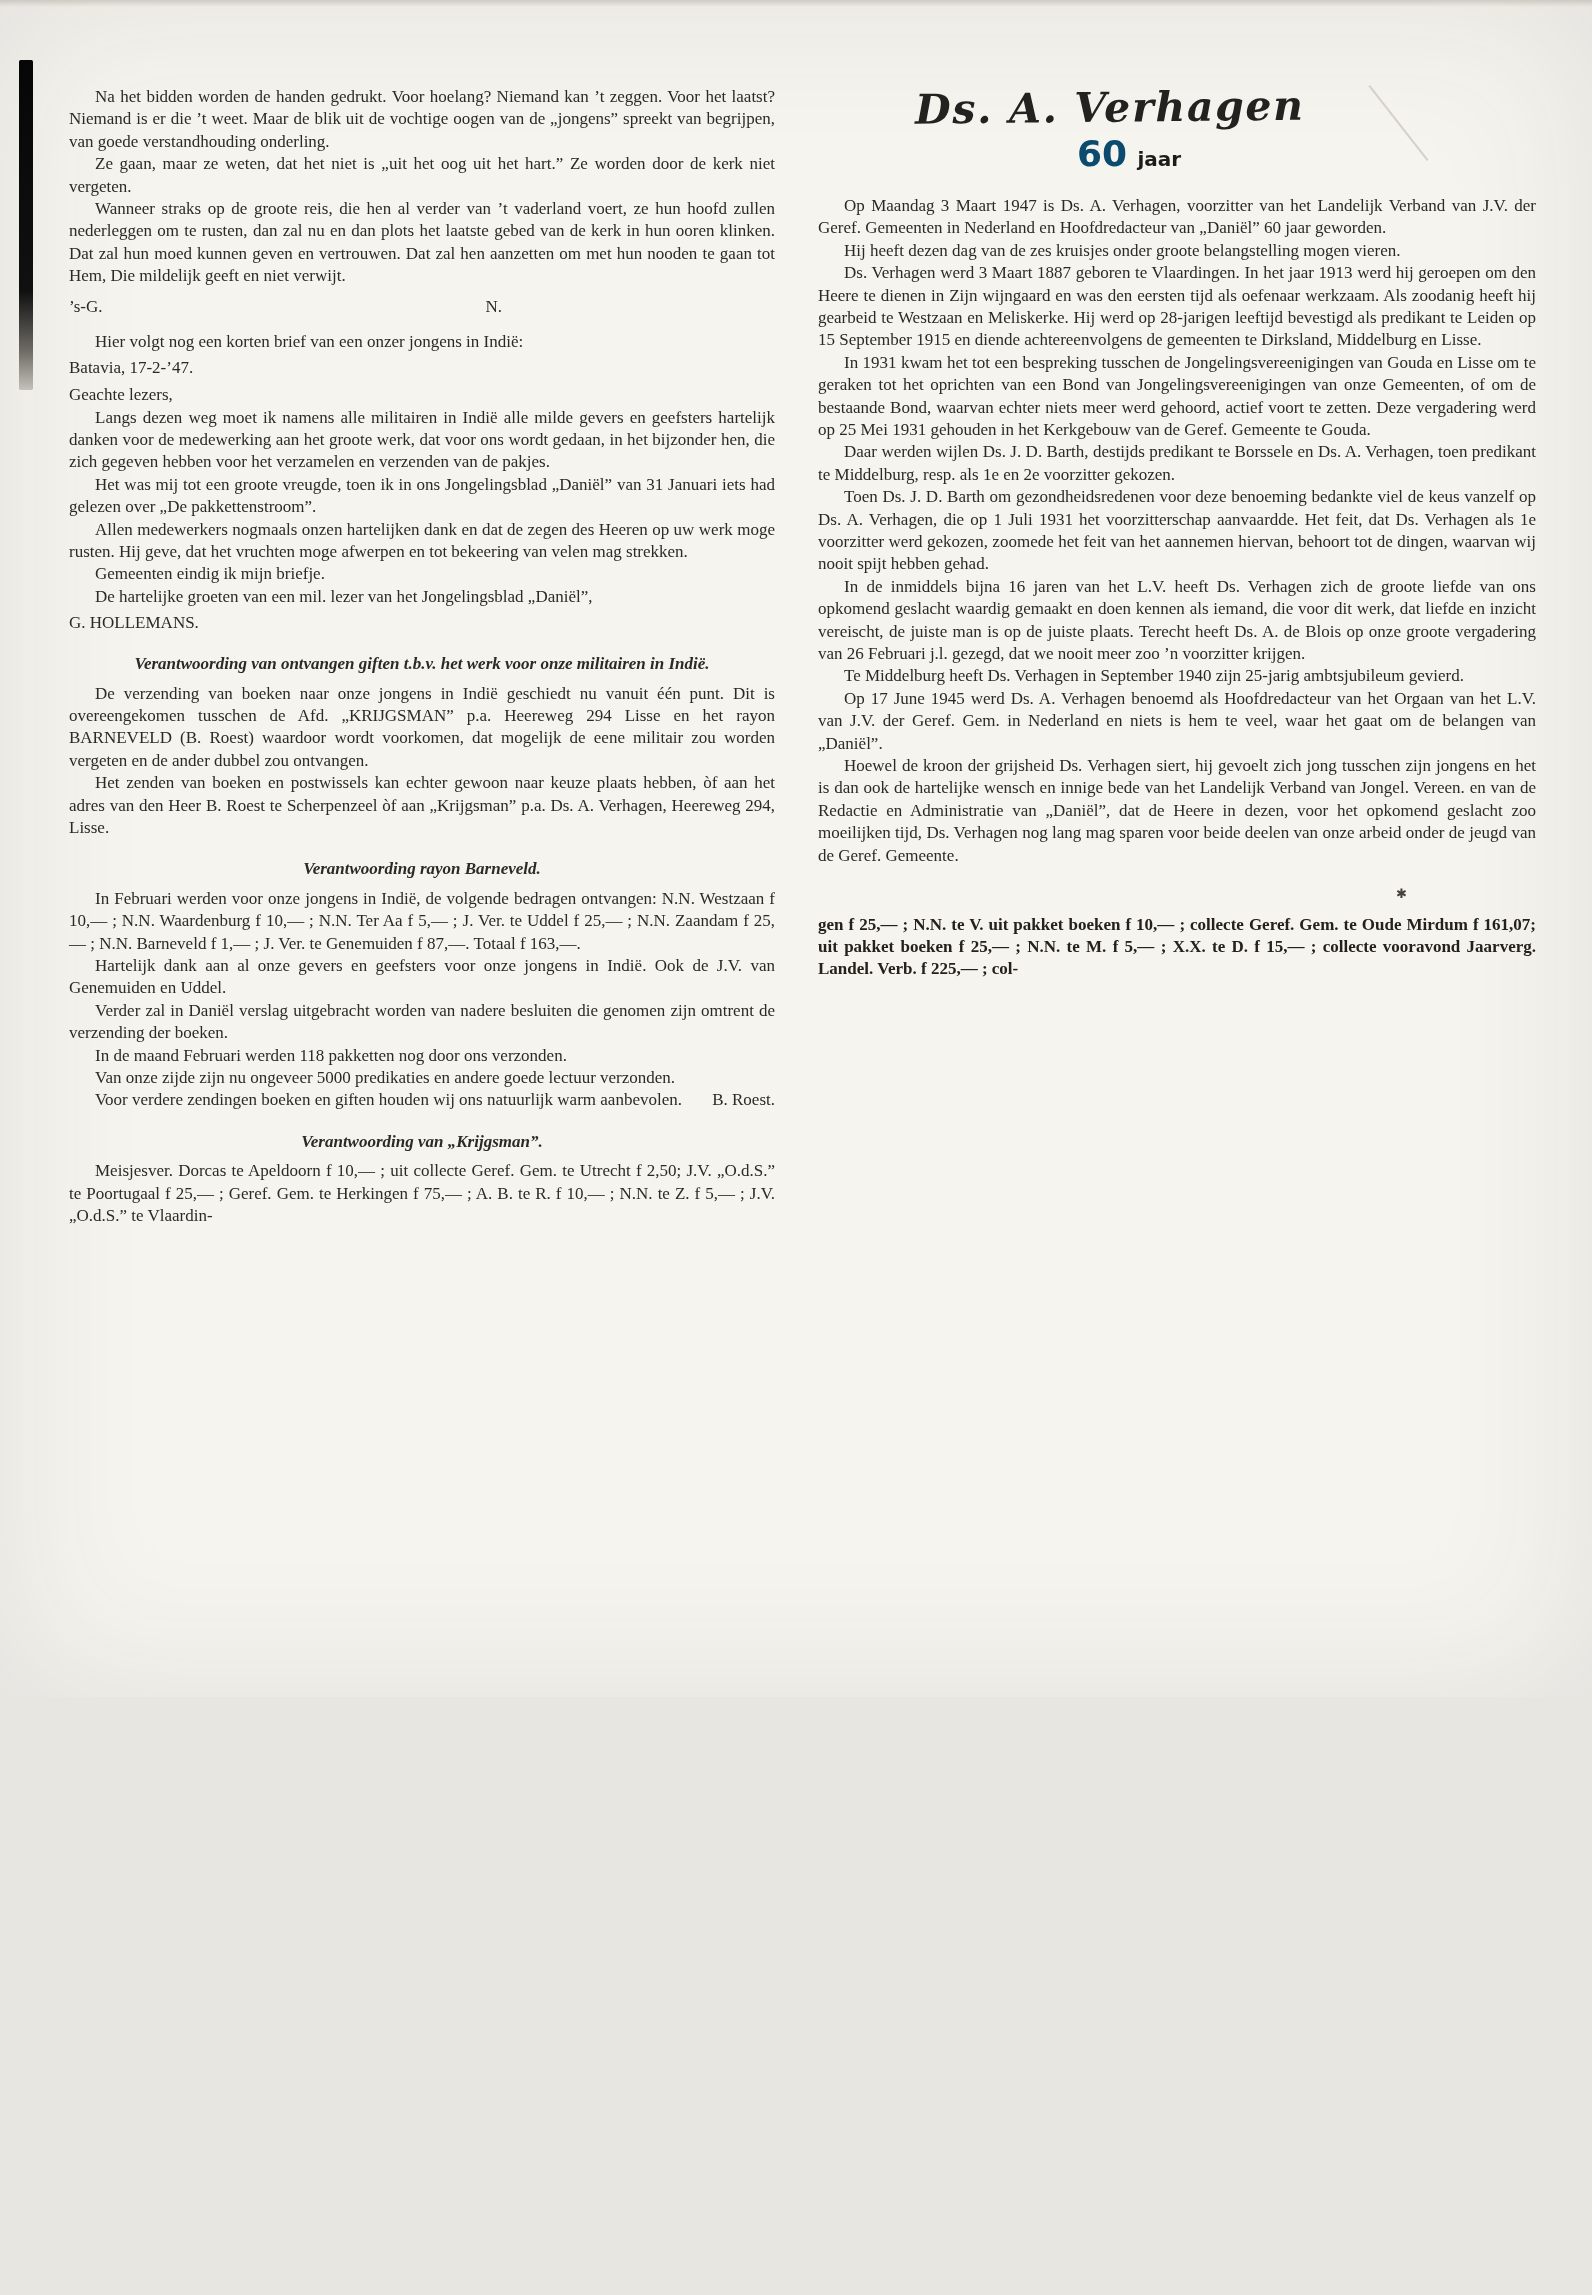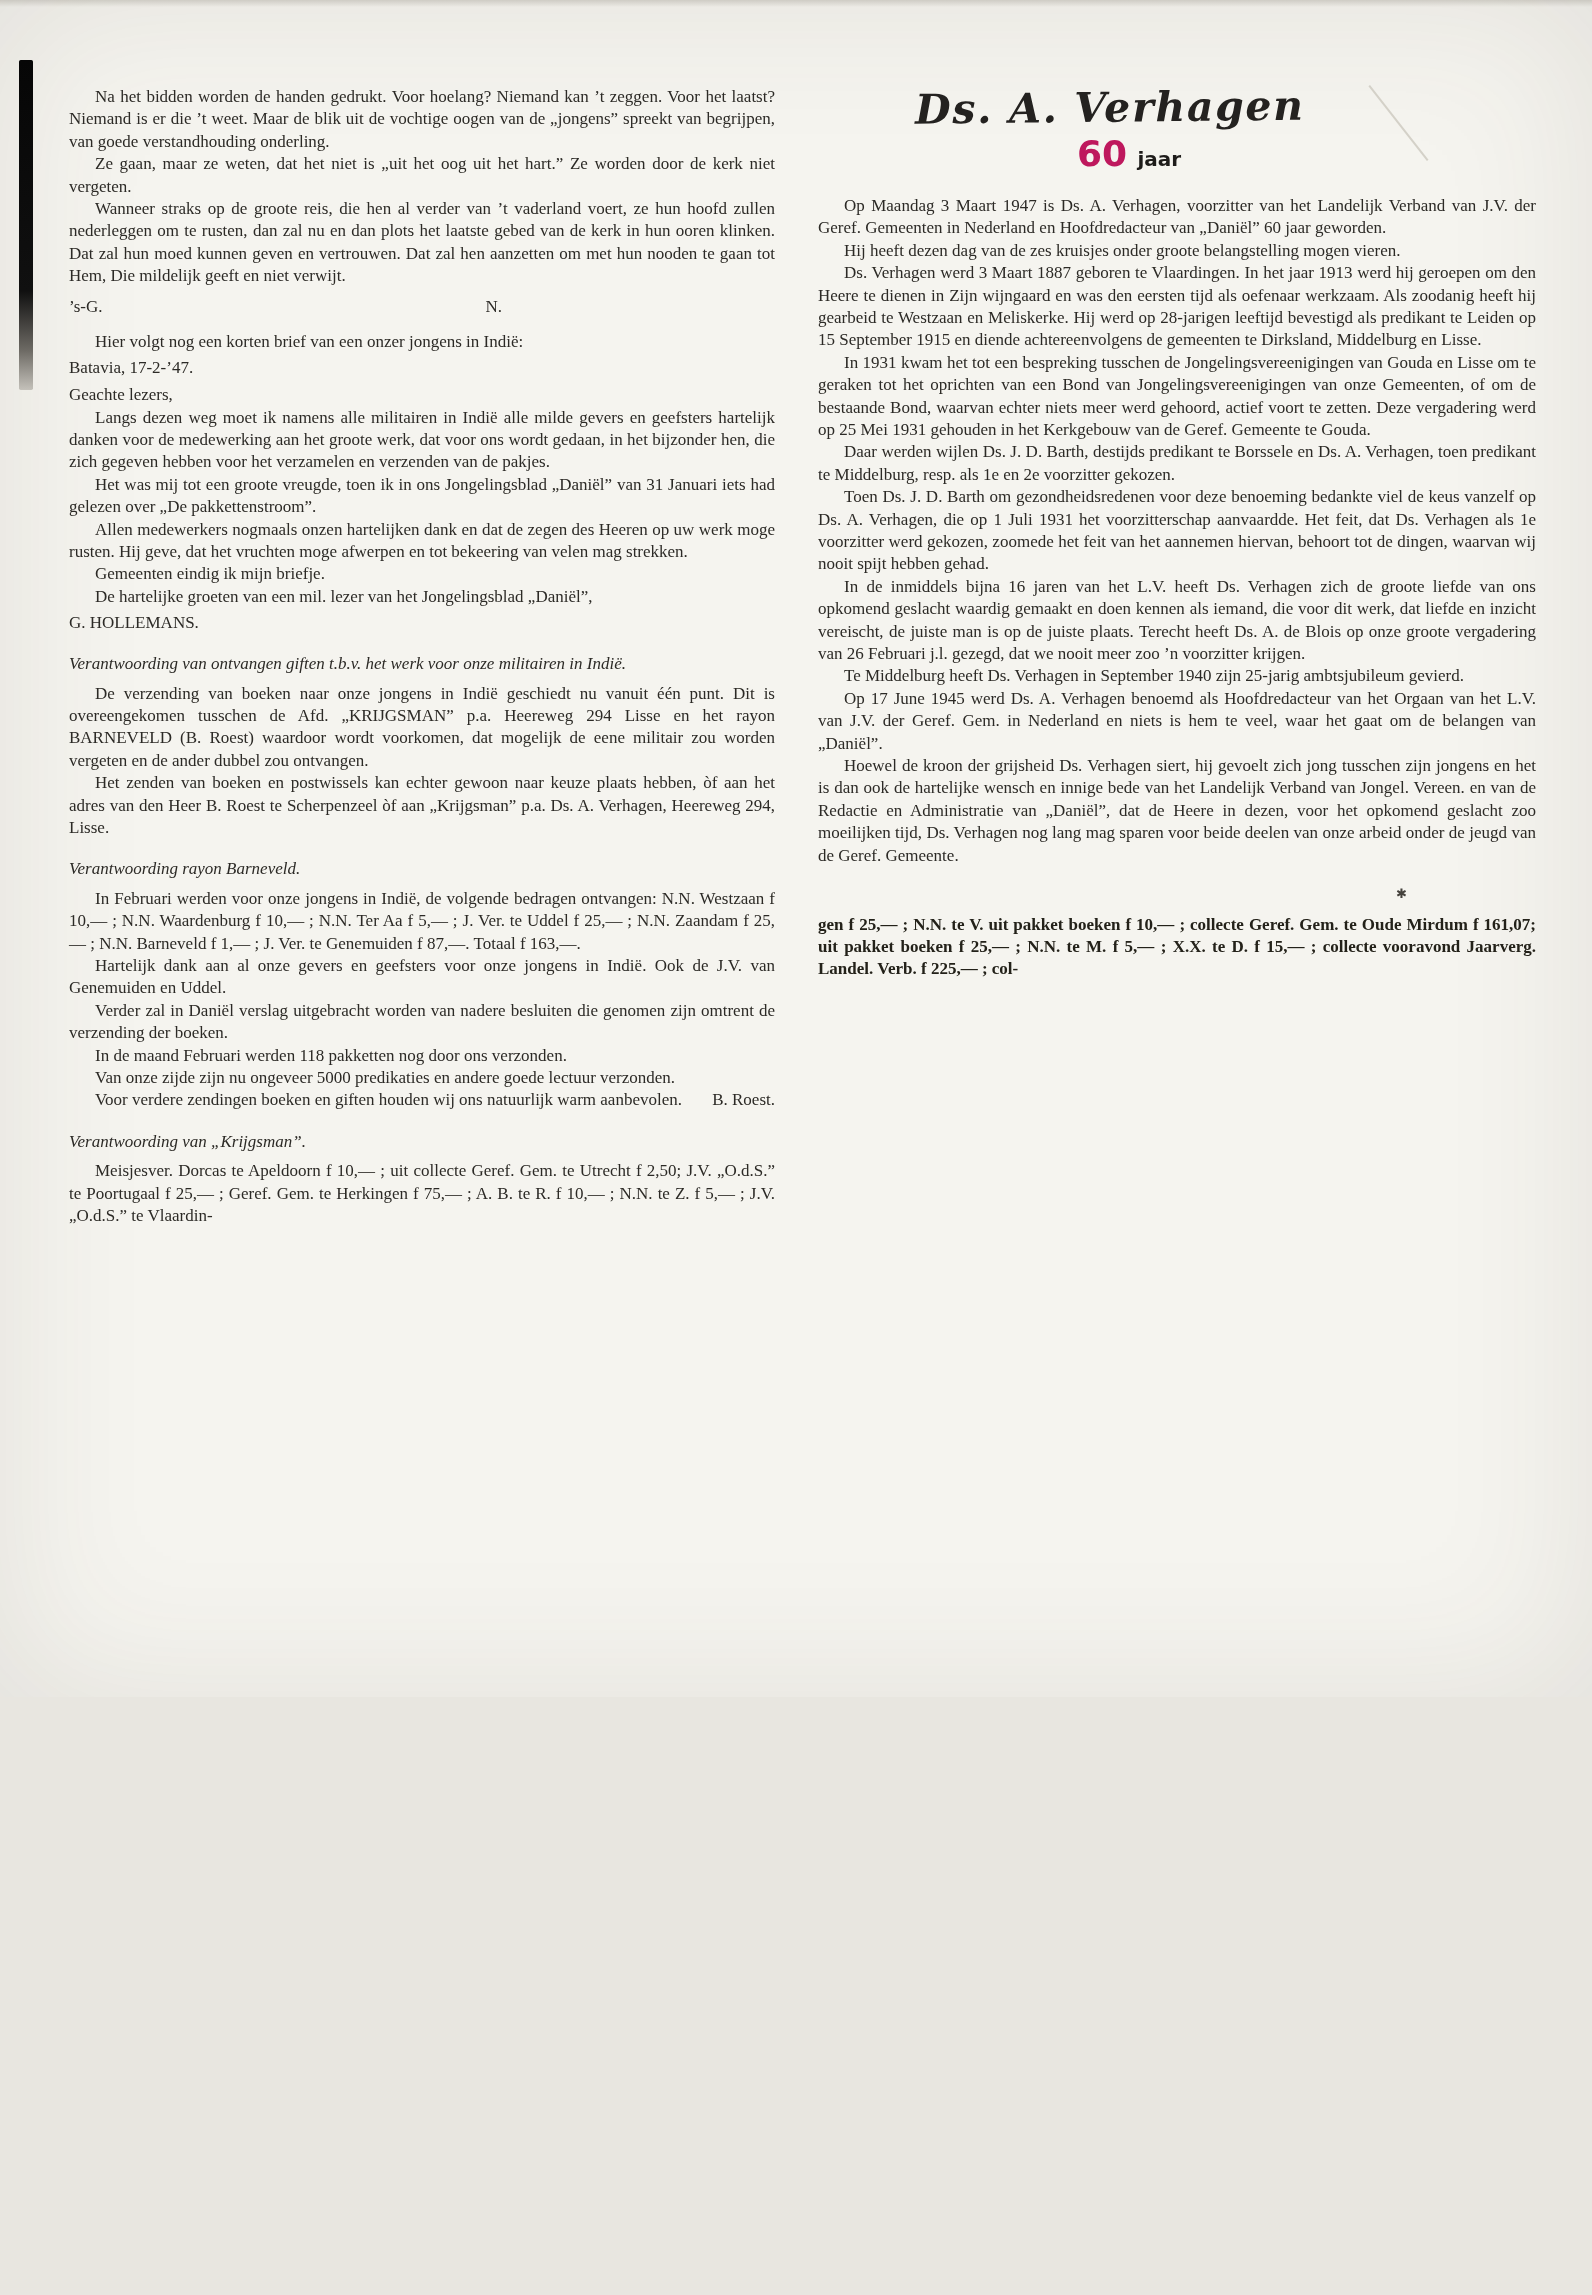--- a/index.html
+++ b/index.html
@@ -16,22 +16,22 @@
     overflow:hidden;
   }
   .col { position:absolute; }
   .col-left  { left:69px;  top:86px; width:706px; }
   .col-right { left:818px; top:83px;  width:718px; }
 
   .para { text-align:justify; }
   .indent { text-indent:26px; }
   .shift-right { text-align:left; padding-right:240px; margin:3.5px 0 5.2px; }
   .heading {
-    font-weight:400; font-style:italic;
-    margin:19px 0 7px; text-align:left;
+    font-weight:700; font-style:italic;
+    margin:19px 0 7px; text-align:center;
   }
   .sig-row { position:relative; margin:8.6px 0 12px; height:22.4px; }
   .sig-right { position:absolute; left:59%; }
   .split { position:relative; }
   .split-right { position:absolute; right:0; bottom:0; }
 
   
   .article-head { margin-bottom:22.4px; }
   .script-title {
     font-family:"DejaVu Serif","Liberation Serif",serif;
@@ -41,21 +41,21 @@
     padding-left:97px;
     transform:rotate(-0.6deg);
     color:#242220;
   }
   .age-line {
     display:flex; align-items:baseline; gap:10.4px;
     padding-left:259px; margin-top:3.5px;
   }
   .age-num {
     font-family:"DejaVu Sans","Liberation Sans",sans-serif;
-    font-weight:700; font-size:36px; line-height:38px; color:#be185d;
+    font-weight:700; font-size:36px; line-height:38px; color:#0c4a6e;
   }
   .age-unit {
     font-family:"DejaVu Sans","Liberation Sans",sans-serif;
     font-weight:700; font-size:20px; color:#1e1c1a;
   }
 
   .ornament { text-align:right; padding-right:129px; margin-top:15.5px; font-size:13px; color:#45423d; }
   .cont-block { margin-top:8.6px; font-weight:700; color:#232119; text-align:justify; }
 
   .page-number {

